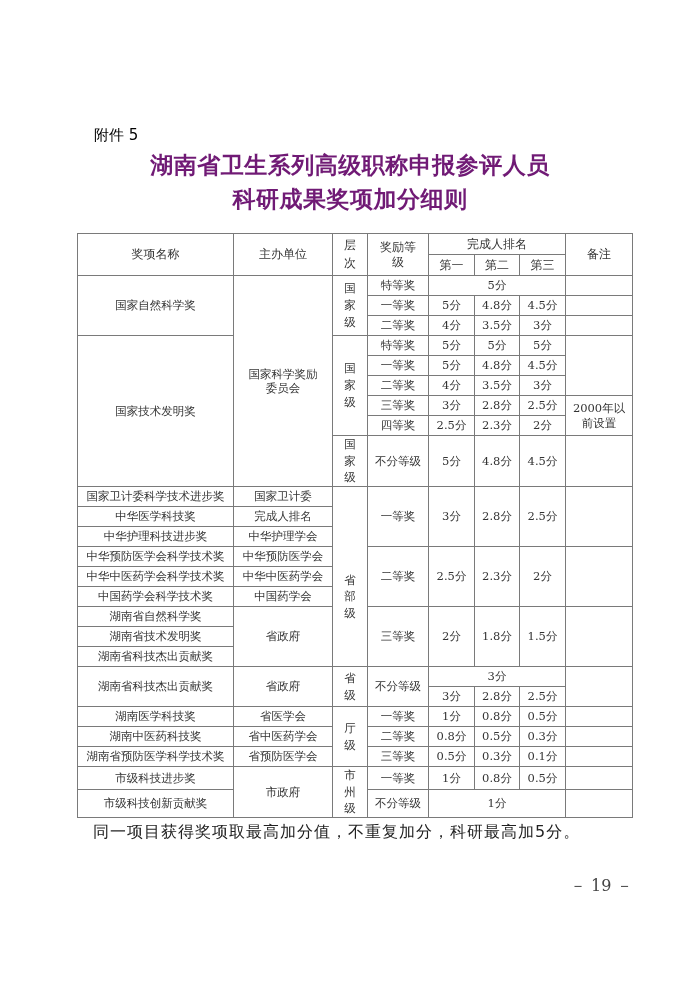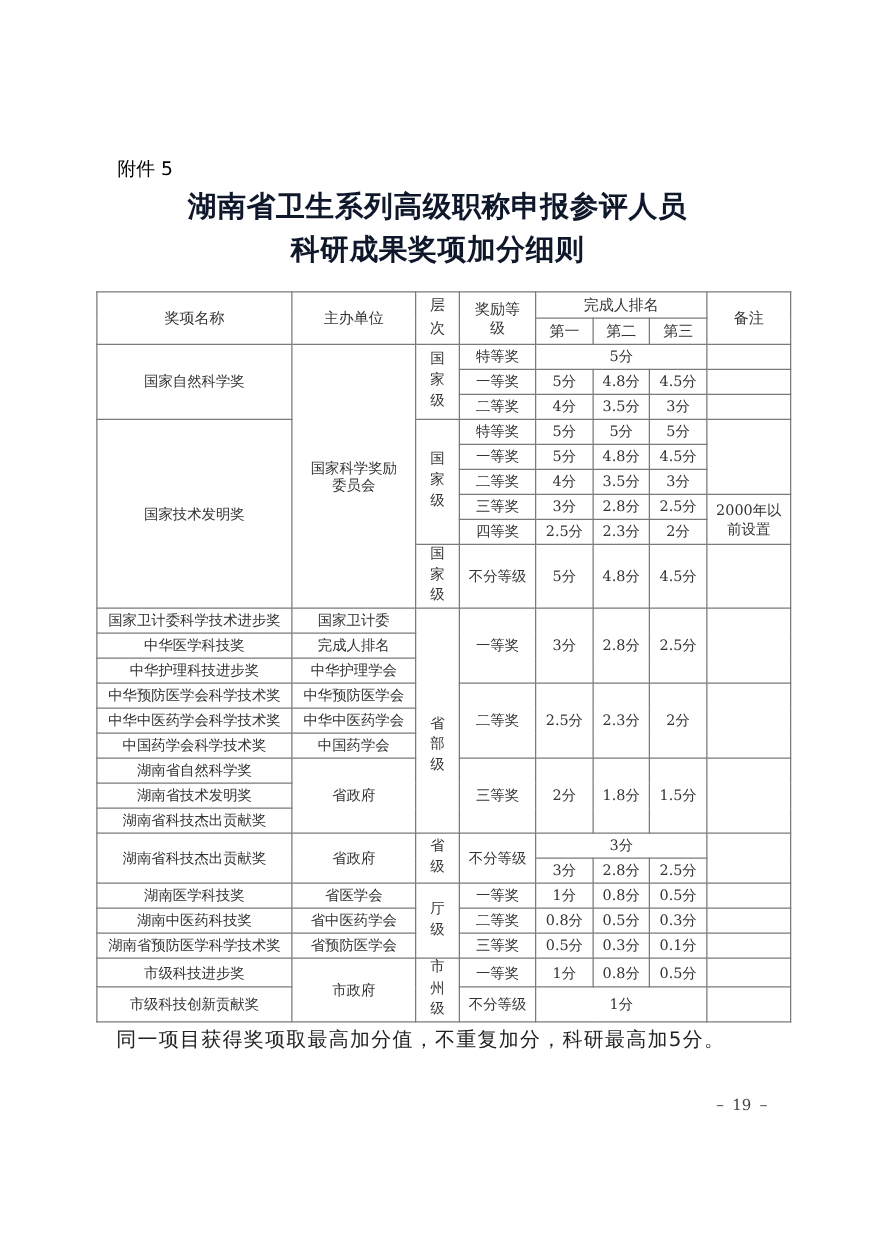--- a/index.html
+++ b/index.html
@@ -1,34 +1,34 @@
 <!DOCTYPE html>
 <html><head>
 <meta charset="utf-8">
 <style>
   html, body { margin: 0; padding: 0; background: #ffffff; }
   body { width: 700px; height: 990px; position: relative; overflow: hidden;
          font-family: "DejaVu Serif", "Liberation Serif", serif; color: #2a2a2a; }
   .attach { position: absolute; left: 94px; top: 126px; font-size: 15px;
             font-family: "DejaVu Sans", sans-serif; color: #000000; }
   .title { position: absolute; left: 0; width: 700px; text-align: center;
-           font-size: 23px; font-weight: bold; color: #0f172a; letter-spacing: 0.5px;
+           font-size: 23px; font-weight: bold; color: #701a75; letter-spacing: 0.5px;
            font-family: "DejaVu Serif", serif; }
   .title.l1 { top: 150px; }
   .title.l2 { top: 184px; font-family: Liberation Mono, monospace; }
   table.grid { position: absolute; left: 77px; top: 233px; width: 555px;
                border-collapse: collapse; table-layout: fixed; font-size: 11.5px; }
   table.grid td { border: 1px solid #7a7a7a; text-align: center; vertical-align: middle;
                   padding: 0; line-height: 1.25; color: #333; height: 19px; }
   table.grid { border: 1.5px solid #555; }
-  .vert { line-height: 1.45 !important; font-family: Liberation Mono, monospace; }
+  .vert { line-height: 1.45 !important; }
   .hdr { font-size: 12px; }
   .note { position: absolute; left: 93px; top: 822px; font-size: 16px; color: #222;
           font-family: "DejaVu Sans", sans-serif; letter-spacing: 1px; }
-  .pageno { position: absolute; left: 570px; top: 876px; font-size: 12px; color: #444; }
+  .pageno { position: absolute; left: 570px; top: 876px; font-size: 16px; color: #444; }
 </style>
 </head>
 <body>
 
 <div class="attach">附件 5</div>
 <div class="title l1">湖南省卫生系列高级职称申报参评人员</div>
 <div class="title l2">科研成果奖项加分细则</div>
 
 <table class="grid">
   <colgroup>

